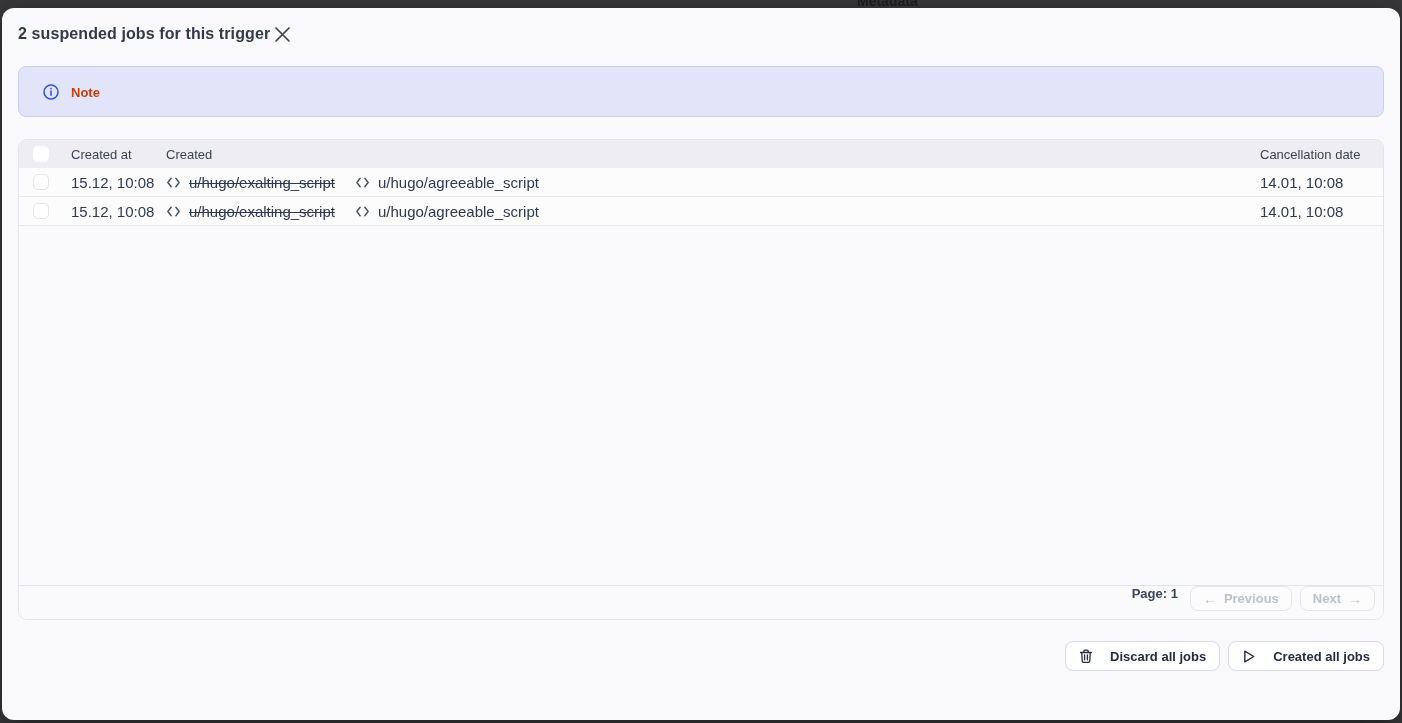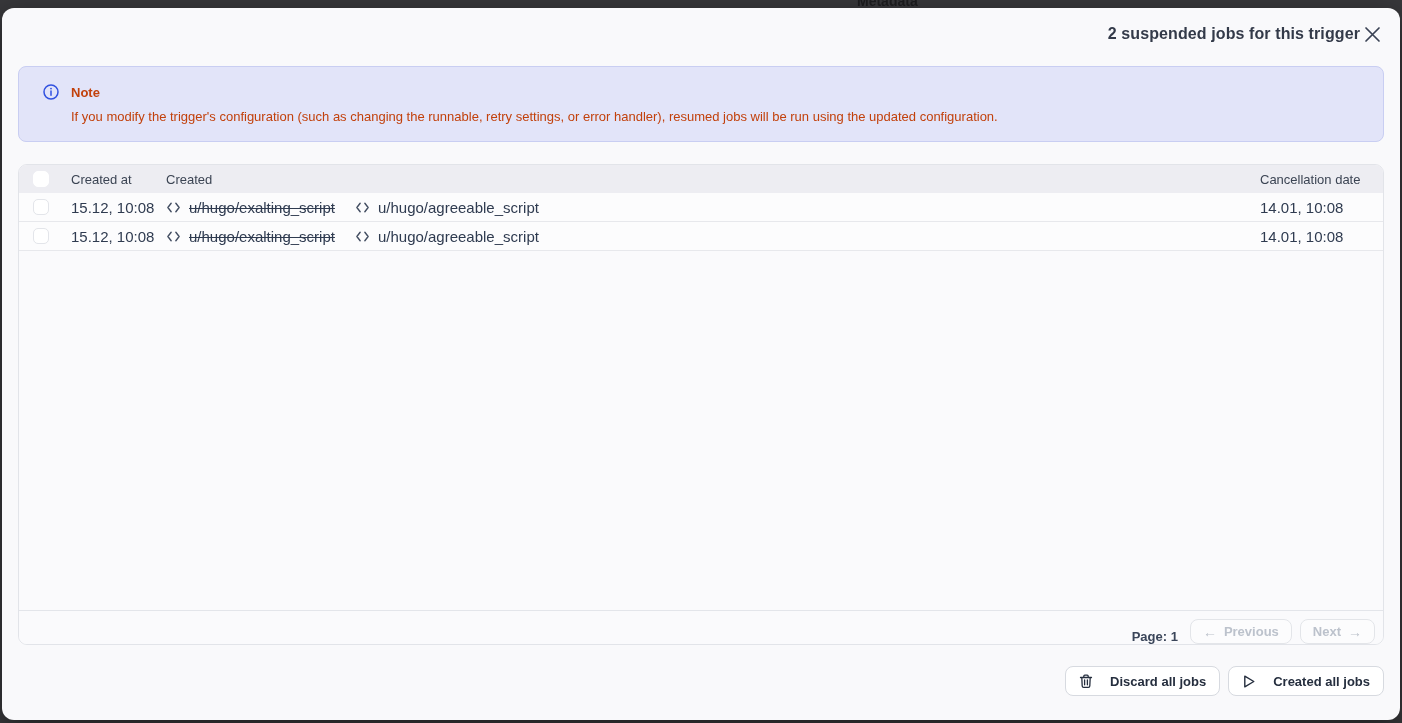--- a/index.html
+++ b/index.html
@@ -8,21 +8,21 @@
 
   
   .backdrop { position:absolute; inset:0; background:#38383b; overflow:hidden; }
   .backdrop-text { position:absolute; left:857px; top:-7px; font-size:14px; font-weight:700; color:#1d1d1f; }
 
   
   .modal { position:absolute; left:2px; top:8px; width:1398px; height:712px;
            background:#f9f9fb; border-radius:12px; box-shadow:0 8px 30px rgba(0,0,0,.45);
            display:flex; flex-direction:column; }
 
-  .modal-header { height:52px; display:flex; align-items:center; justify-content:flex-end; padding:0 16px; }
+  .modal-header { height:52px; display:flex; align-items:center; justify-content:flex-start; padding:0 16px; }
   .modal-title { font-size:16px; font-weight:700; color:#333a49; letter-spacing:.1px; }
   .close-btn { width:24px; height:24px; display:flex; align-items:center; justify-content:center;
                background:none; border:none; cursor:pointer; color:#3a4254; }
   .close-btn svg { display:block; }
 
   
   .note { margin:6px 16px 0; background:#e2e4f9; border:1px solid #c9cef2; border-radius:8px;
           padding:17px 24px 16px; color:#c2410c; }
   .note-head { display:flex; align-items:center; gap:12px; }
   .note-title { font-size:13px; font-weight:700; }
@@ -40,21 +40,21 @@
   .col-runnable { flex:1; display:flex; align-items:center; gap:8px; }
   .col-cancel { width:123px; }
   .checkbox { width:16px; height:16px; border-radius:5px; background:#ffffff; border:1px solid #e3e5ea; cursor:pointer; }
   .thead .checkbox { border-color:#ffffff; }
   .code-icon { width:15px; height:15px; color:#424d61; flex:0 0 15px; }
   .strike { text-decoration:line-through; }
   .runnable-gap { width:4px; }
   .filler { flex:1; background:#fafafc; }
 
   
-  .tfoot { flex:0 0 34px; border-top:1px solid #e3e5ea; background:#fafafc; display:flex; align-items:flex-end;
+  .tfoot { flex:0 0 34px; border-top:1px solid #e3e5ea; background:#fafafc; display:flex; align-items:flex-start;
            justify-content:flex-end; gap:8px; padding:0 8px; }
   .page-label { font-size:13px; font-weight:600; color:#3a4559; margin-right:4px; }
   .pg-btn { height:25px; display:flex; align-items:center; gap:7px; padding:0 12px; background:#fcfcfd;
             border:1px solid #e3e5e9; border-radius:8px; font-size:13px; font-weight:600; color:#bcc2cc; cursor:default; }
   .pg-arrow { font-size:14px; line-height:1; }
 
   
   .actions { display:flex; justify-content:flex-end; gap:8px; padding:21px 16px 0; }
   .action-btn { height:30px; display:flex; align-items:center; gap:17px; padding:0 13px; background:#ffffff;
                 border:1px solid #d7dae0; border-radius:8px; font-size:13px; font-weight:700; color:#252e3e;
@@ -85,21 +85,20 @@
     <div class="note-head">
       <span class="info-icon">
         <svg width="16" height="16" viewBox="0 0 16 16">
             <circle cx="8" cy="8" r="7" fill="none" stroke="#3151e0" stroke-width="1.5"></circle>
             <line x1="8" y1="7" x2="8" y2="11.2" stroke="#3151e0" stroke-width="1.5" stroke-linecap="round"></line>
             <circle cx="8" cy="4.6" r="0.9" fill="#3151e0"></circle>
           </svg>
       </span>
       <span class="note-title">Note</span>
     </div>
-    <div class="note-body">If you modify the trigger's configuration (such as changing the runnable, retry settings, or error handler), resumed jobs will be run using the updated configuration.</div>
   </div>
 
   <div class="table-card">
 
     <div class="trow thead">
       <div class="col-check">
         <div class="checkbox"></div>
       </div>
       <div class="col-created">Created at</div>
       <div class="col-runnable">Created</div>

